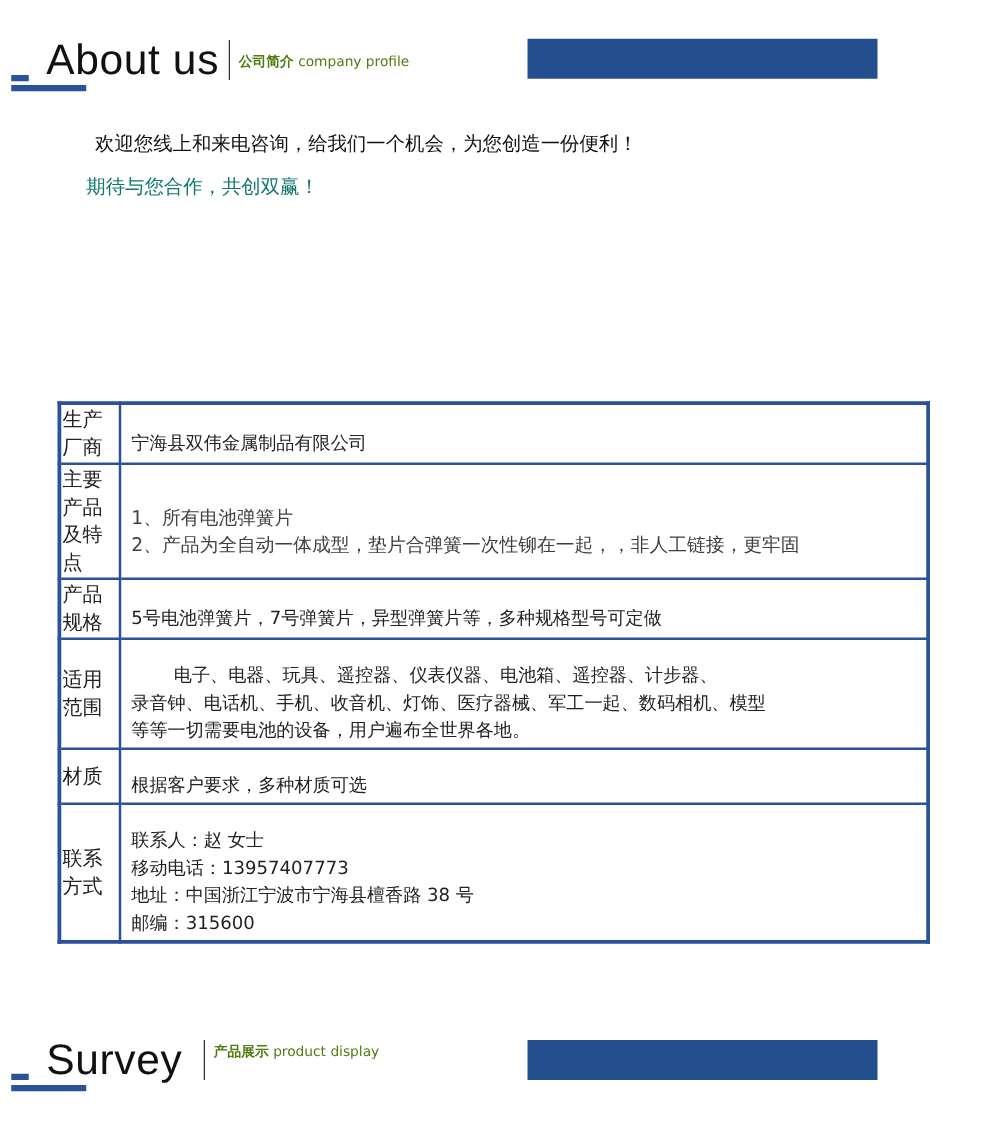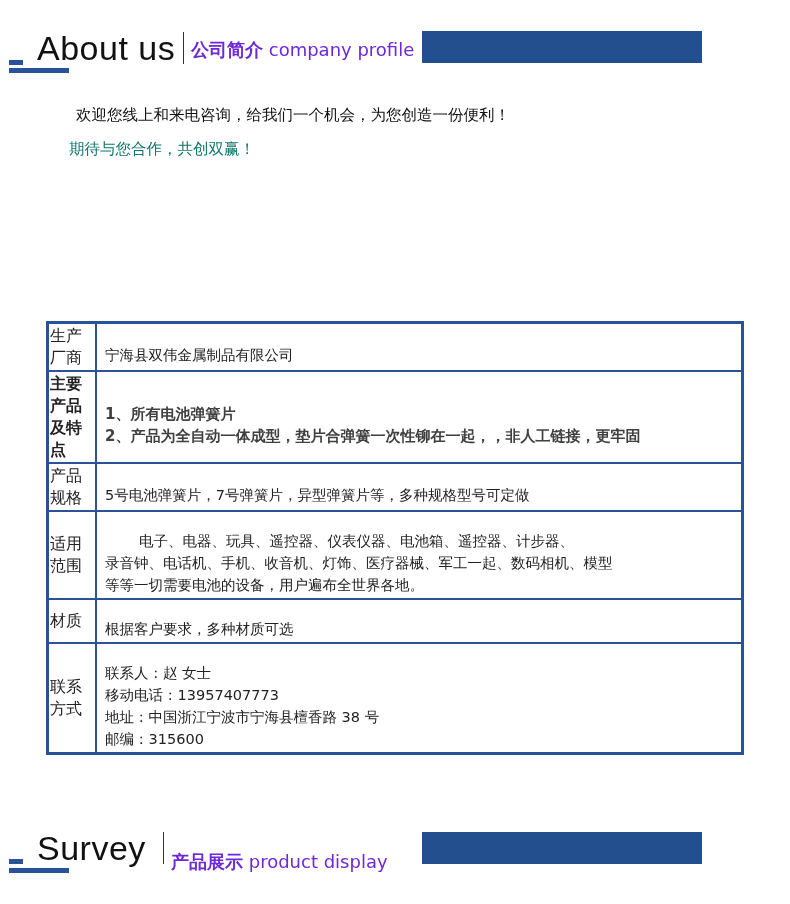--- a/index.html
+++ b/index.html
@@ -5,38 +5,38 @@
   html, body { margin: 0; padding: 0; background: #ffffff; }
   body { width: 790px; height: 904px; position: relative; overflow: hidden;
          font-family: "DejaVu Sans", "Liberation Sans", sans-serif; color: #1a1a1a; }
 
   .sec-header { position: absolute; left: 0; width: 702px; height: 40px; }
   .sec-header .mark-short { position: absolute; left: 9px; width: 14px; height: 5px; background: #2a5298; }
   .sec-header .mark-long { position: absolute; left: 9px; width: 60px; height: 5px; background: #2a5298; }
   .sec-header .big { position: absolute; left: 37px; font-family: "Liberation Sans", sans-serif;
          font-size: 34px; color: #111; letter-spacing: 0.5px; line-height: 40px; }
   .sec-header .divider { position: absolute; width: 1px; height: 32px; background: #333; }
-  .sec-header .sub { position: absolute; font-size: 18px; color: #6d28d9; line-height: 20px; white-space: nowrap; }
+  .sec-header .sub { position: absolute; font-size: 11px; color: #4d7c0f; line-height: 20px; white-space: nowrap; }
   .sec-header .sub b { font-weight: bold; }
   .sec-header .bar { position: absolute; left: 422px; right: 0; height: 32px; background: #234f8f; }
 
   #about { top: 28px; }
   #about .mark-short { top: 32px; }
   #about .mark-long { top: 40px; }
   #about .big { top: 0px; }
   #about .divider { left: 183px; top: 4px; }
   #about .sub { left: 191px; top: 12px; }
   #about .bar { top: 3px; }
 
   #survey { top: 828px; }
   #survey .mark-short { top: 31px; }
   #survey .mark-long { top: 40px; }
   #survey .big { top: 0px; }
   #survey .divider { left: 163px; top: 4px; }
-  #survey .sub { left: 171px; top: 24px; }
+  #survey .sub { left: 171px; top: 4px; }
   #survey .bar { top: 4px; }
 
   .intro { position: absolute; left: 45px; top: 98px; width: 710px; font-size: 15.5px; line-height: 34px; color: #111; }
   .intro p { margin: 0; }
   .intro .indent { text-indent: 31px; }
   .intro .red { color: #0f766e; padding-left: 24px; }
 
   table.spec { position: absolute; left: 46px; top: 321px; width: 698px; border-collapse: collapse;
          border: 3px solid #2a5298; font-size: 14.5px; color: #222; }
   table.spec td { border: 2px solid #2a5298; vertical-align: middle; }
@@ -67,21 +67,21 @@
 </div>
 
 <table class="spec">
   <tbody>
       <tr style="height:48px;">
     <td class="lbl">生产厂商</td>
     <td class="val">
       <span class="line">宁海县双伟金属制品有限公司</span>
     </td>
   </tr>
-  <tr style="height:85px;font-weight:bold;">
+  <tr style="height:85px;">
     <td class="lbl">主要产品及特点</td>
     <td class="val red-text">
       <span class="line">1、所有电池弹簧片</span>
       <span class="line">2、产品为全自动一体成型，垫片合弹簧一次性铆在一起，，非人工链接，更牢固</span>
     </td>
   </tr>
   <tr style="height:48px;">
     <td class="lbl">产品规格</td>
     <td class="val">
       <span class="line">5号电池弹簧片，7号弹簧片，异型弹簧片等，多种规格型号可定做</span>

